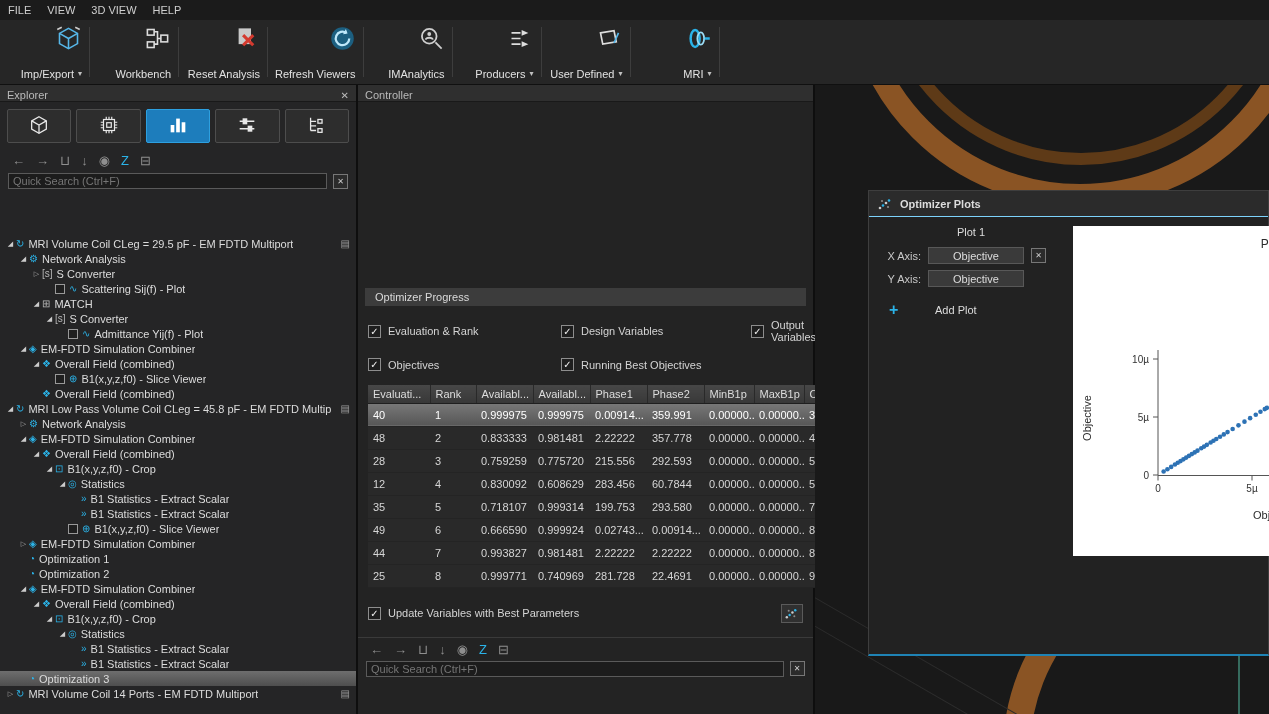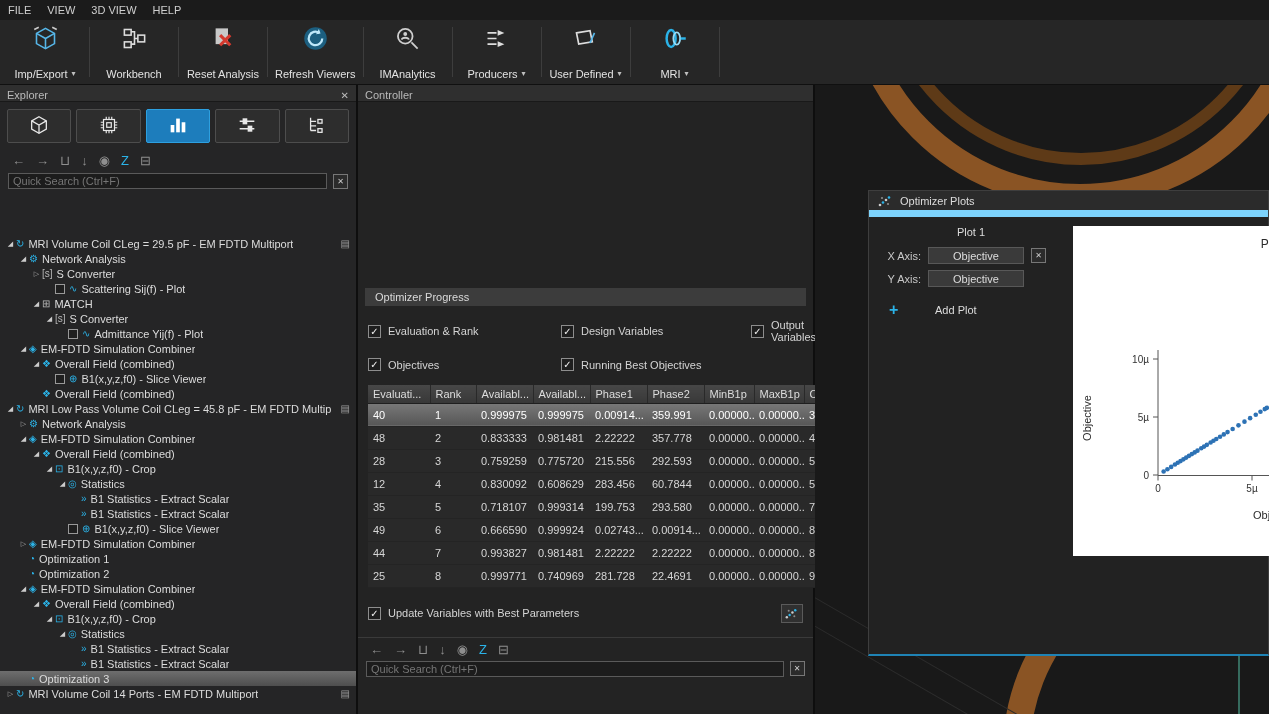--- a/index.html
+++ b/index.html
@@ -7,21 +7,21 @@
   body {
     width:1269px; height:714px; position:relative; overflow:hidden;
     background:#1e1e1e; color:#d4d4d4;
     font-family:"Liberation Sans", sans-serif; font-size:11px;
   }
   
   .menubar { height:20px; background:#1b1b1b; display:flex; align-items:center; gap:16px; padding:0 8px; color:#cfcfcf; }
   .menu-item { cursor:default; }
   
   .toolbar { height:65px; background:#262626; border-bottom:1px solid #101010; display:flex; align-items:stretch; padding:0 2px; }
-  .tbtn { min-width:86px; padding:0 6px; display:flex; flex-direction:column; align-items:center; justify-content:center; gap:16px; color:#e2e2e2; }
+  .tbtn { min-width:86px; padding:0 6px; display:flex; flex-direction:column; align-items:flex-end; justify-content:center; gap:16px; color:#e2e2e2; }
   .tbtn svg { width:27px; height:27px; display:block; }
   .tlabelrow { display:flex; align-items:center; }
   .tcaret { font-size:8px; color:#c0c0c0; margin-left:4px; }
   .tsep { width:1px; background:#3d3d3d; margin:7px 1px; }
   
   .main { display:flex; height:629px; }
   .explorer { width:358px; background:#252526; border-right:2px solid #0e0e0e; display:flex; flex-direction:column; }
   .panel-header { height:17px; flex:none; background:#2f2f2f; border-bottom:1px solid #191919; display:flex; align-items:flex-end; justify-content:space-between; padding:0 7px; color:#b9b9b9; }
   .hx { font-size:10px; color:#bbb; }
   .view-buttons { display:flex; gap:5px; padding:7px 7px 6px; }
@@ -62,21 +62,21 @@
   .ring { position:absolute; border-radius:50%; }
   .ring1 { left:28px; top:-352px; width:474px; height:474px; border:23px solid #8a5424; }
   .ring2 { left:62px; top:-328px; width:408px; height:408px; border:12px solid #5e3a17; }
   .ring3 { left:188px; top:452px; width:430px; height:430px; border:27px solid #8a5424; }
   .grid-line-v { position:absolute; right:29px; top:543px; bottom:0; width:2px; background:#3c7a6b; opacity:.85; }
   .floor-line { position:absolute; height:1px; background:#2c2c2c; }
   .fl1 { left:-60px; bottom:58px; width:320px; transform:rotate(30deg); }
   .fl2 { left:-40px; bottom:18px; width:320px; transform:rotate(30deg); }
   
   .plots-window { position:absolute; left:868px; top:190px; width:401px; height:466px; background:#222; border:1px solid #3e3e3e; border-bottom:2px solid #1f83b5; z-index:10; }
-  .pw-title { height:26px; background:#2b2b2b; border-bottom:7px solid #7dd3fc; display:flex; align-items:center; gap:7px; padding:0 8px; color:#ddd; }
+  .pw-title { height:26px; background:#2b2b2b; border-bottom:1px solid #7dd3fc; display:flex; align-items:center; gap:7px; padding:0 8px; color:#ddd;font-weight:bold; }
   .pw-title svg { width:16px; height:16px; }
   .pw-controls { position:absolute; left:0; top:26px; width:204px; padding-top:9px; }
   .pw-plotname { text-align:center; color:#ddd; margin-bottom:9px; }
   .axis-row { display:flex; align-items:center; gap:7px; padding:0 0 6px 16px; }
   .axis-label { width:36px; text-align:right; color:#c8c8c8; flex:none; }
   .axis-select { width:96px; height:17px; background:#3a3a3a; border:1px solid #585858; color:#ddd; display:flex; align-items:center; justify-content:center; }
   .add-row { display:flex; align-items:center; padding-left:20px; margin-top:8px; }
   .plus { color:#2bb3e8; font-size:16px; font-weight:bold; width:16px; }
   .add-label { margin-left:30px; color:#ddd; }
   .pw-plot { position:absolute; left:204px; top:35px; width:320px; height:330px; background:#ffffff; }

